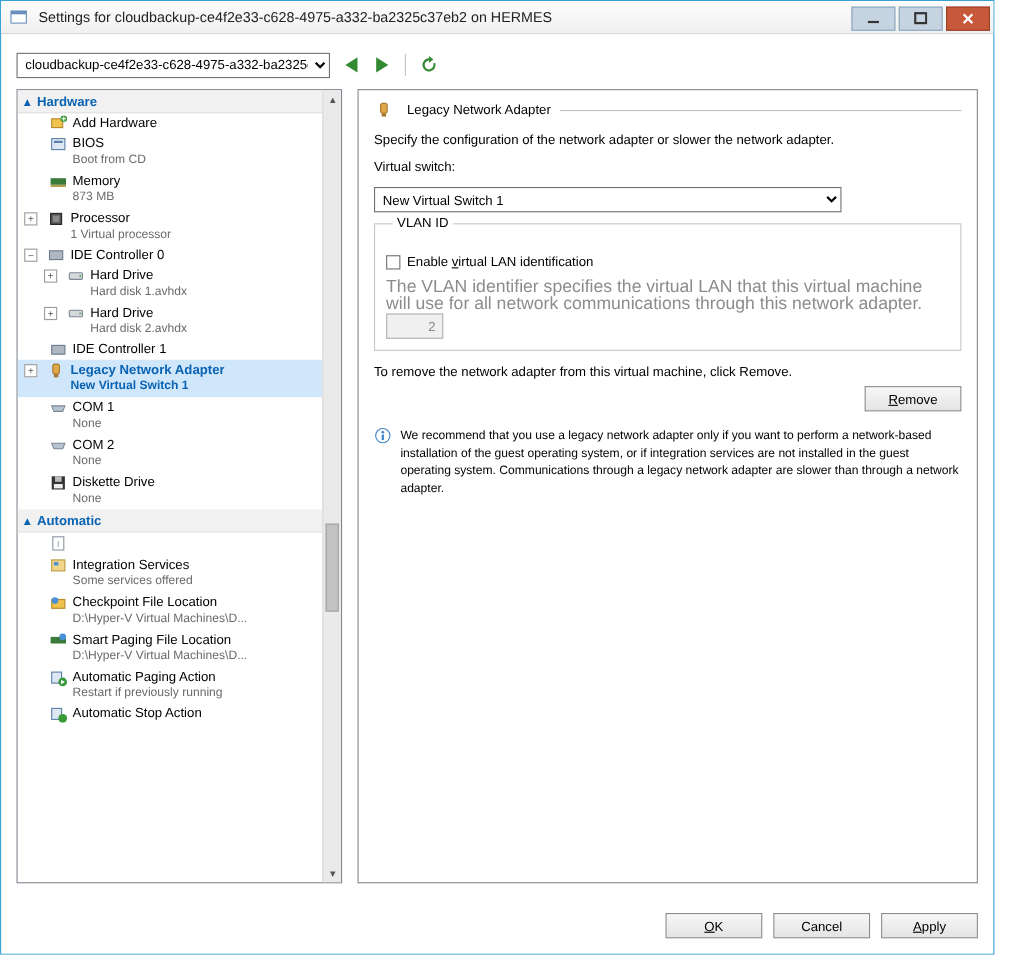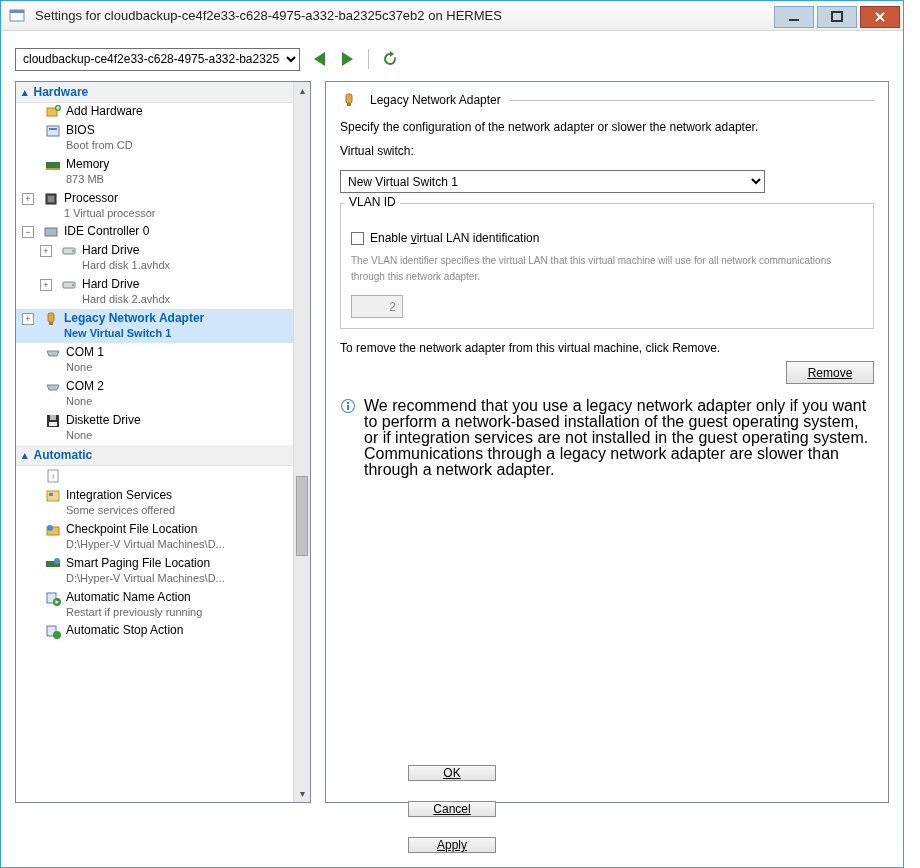--- a/index.html
+++ b/index.html
@@ -169,54 +169,52 @@
     background: #fff;
     margin-bottom: 10px;
   }
   .group {
     border: 1px solid #c7c7c7;
     padding: 8px 10px 10px 10px;
     position: relative;
     margin-bottom: 12px;
   }
   .group-title {
-    position: absolute; top: -9px; left: 4px;
+    position: absolute; top: -9px; left: 16px;
     background: #fff; padding: 0 4px;
     font-size: 12px;
   }
   .chk-row { display:flex; align-items:center; gap:6px; margin-bottom:8px;margin-top:19px; }
   .chk { width:13px; height:13px; border:1px solid #707070; background:#fff; }
-  .vlan-desc { color:#8c8c8c; font-size:10px; line-height:16px; margin-bottom:10px; }
+  .vlan-desc { color:#8c8c8c; font-size:16px; line-height:16px; }
   .vlan-input {
     width: 52px; height: 23px;
     border: 1px solid #b0b0b0;
     color: #8c8c8c; background:#f0f0f0;
     text-align: right; padding-right: 6px;
     font-size:12px;
   }
   .remove-desc { align-self: flex-start; color:#000; margin-bottom:6px; font-size:12px; }
   .btn {
     min-width: 88px; height: 23px;
     background: linear-gradient(#f7f7f7, #e4e4e4);
     border: 1px solid #8b8b8b;
     font-size: 12px;
     padding: 0 1px;
     cursor: default;
-    text-decoration: underline;
   }
   .info-row { display:flex; gap:8px; align-items: flex-start; }
   .info-icon {
     width:16px; height:16px; flex-shrink:0;
   }
-  .info-text { font-size:16px; line-height:16px; }
+  .info-text { font-size:11px; line-height:16px; }
   .footer {
     height: 42px;
-    display: flex; justify-content: flex-end; align-items: center;
-    gap: 20px;
-    flex-direction: column;
+    display: flex; justify-content: flex-end; align-items: flex-end;
+    gap: 10px;
   }
   
   .svg-ic { width:16px; height:16px; }
 </style>
 </head>
 <body>
 
 <div class="outer">
 
   <div class="titlebar">
@@ -371,20 +369,31 @@
                   <rect x="2" y="5" width="12" height="6" rx="1" fill="#d5d9de" stroke="#7c8894"></rect>
                   <circle cx="12" cy="8" r="1" fill="#6a6"></circle>
                 </svg>
               </span>
             <div class="row-texts">
                 <span class="row-label">Hard Drive</span>
                 <span class="row-sub">Hard disk 2.avhdx</span>
               </div>
           </div>
 
+          <div class="tree-row">
+            <span class="ind" style="width:22px"></span>
+            <span class="row-icon">
+                <svg class="svg-ic" viewBox="0 0 16 16">
+                  <rect x="2" y="4" width="12" height="8" fill="#aeb7c2" stroke="#6c7a8a"></rect>
+                </svg>
+              </span>
+            <div class="row-texts">
+                <span class="row-label">IDE Controller 1</span>
+              </div>
+          </div>
 
           <div class="tree-row withsub selected">
             <span class="exp">+</span>
             <span class="ind" style="width:5px"></span>
             <span class="row-icon">
                 <svg class="svg-ic" viewBox="0 0 16 16">
                   <rect x="5" y="2" width="6" height="9" rx="2" fill="#e1a84a" stroke="#a9782c"></rect>
                   <rect x="6" y="11" width="4" height="3" fill="#a9782c"></rect>
                 </svg>
               </span>
@@ -495,21 +504,21 @@
           <div class="tree-row withsub">
             <span class="ind" style="width:22px"></span>
             <span class="row-icon">
                 <svg class="svg-ic" viewBox="0 0 16 16">
                   <rect x="2" y="3" width="9" height="10" fill="#dde7f3" stroke="#5b7fa6"></rect>
                   <circle cx="12" cy="12" r="4" fill="#3a9a3a"></circle>
                   <polygon points="10.5,10 14,12 10.5,14" fill="#fff"></polygon>
                 </svg>
               </span>
             <div class="row-texts">
-                <span class="row-label">Automatic Name Action</span>
+                <span class="row-label">Automatic Paging Action</span>
                 <span class="row-sub">Restart if previously running</span>
               </div>
           </div>
 
           <div class="tree-row">
             <span class="ind" style="width:22px"></span>
             <span class="row-icon">
                 <svg class="svg-ic" viewBox="0 0 16 16">
                   <rect x="2" y="3" width="9" height="10" fill="#dde7f3" stroke="#5b7fa6"></rect>
                   <circle cx="12" cy="12" r="4" fill="#3a9a3a"></circle>

